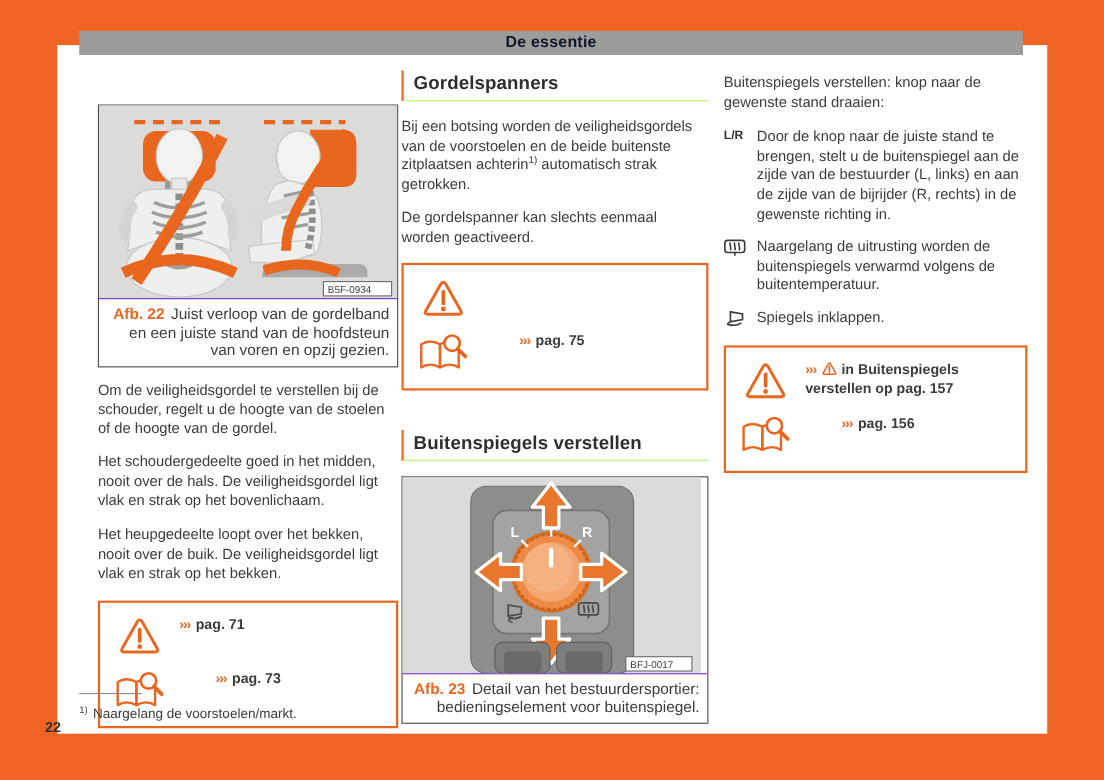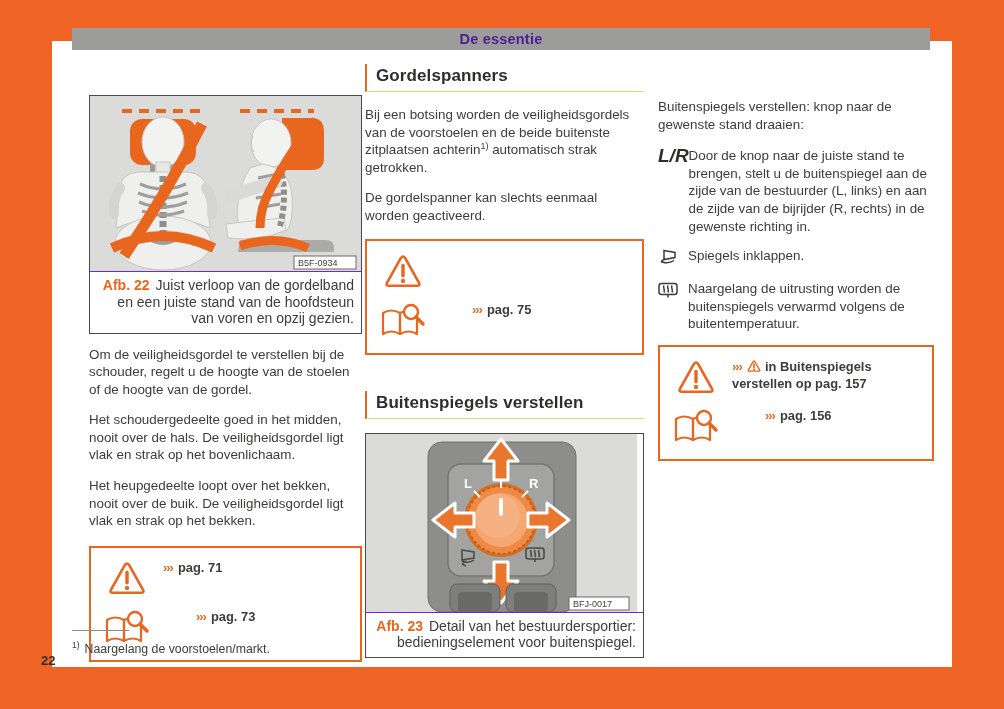--- a/index.html
+++ b/index.html
@@ -10,25 +10,25 @@
     color:#3C3C3B;
   }
   .page{
     position:absolute;left:52px;top:41px;width:900px;height:626px;
     background:#FFFFFF;z-index:1;
   }
   .graybar{
     position:absolute;left:72px;top:28px;width:858px;height:22px;
     background:#9C9C9B;z-index:2;display:flex;align-items:center;justify-content:center;
   }
-  .graybar span{color:#4c1d95;font-size:14.5px;font-weight:700;letter-spacing:.2px;}
+  .graybar span{color:#0f172a;font-size:14.5px;font-weight:700;letter-spacing:.2px;}
   .col{position:absolute;z-index:3;}
   .col-left{left:89px;top:68px;width:273px;margin-top:27px;}
   .col-mid{left:365px;top:64px;width:279px;}
-  .col-right{left:658px;top:66px;width:276px;margin-top:32px;}
+  .col-right{left:658px;top:66px;width:276px;}
 
   p.body{font-size:13.4px;line-height:17.6px;margin:0 0 13px 0;}
 
   
   .figure{border:1px solid #4A4A48;}
   .figure .img{display:block;background:#DBDBD9;}
   .figcaption{border-top:1px solid #6d28d9;padding:5px 7px 6px 7px;font-size:14px;line-height:16.5px;text-align:right;}
   .figcaption .afb{color:#E9661F;font-weight:700;margin-right:6px;}
 
   
@@ -40,21 +40,21 @@
   .refbox{border:2px solid #E9661F;padding:12px 10px 12px 0;}
   .refrow{display:flex;align-items:flex-start;margin-bottom:14px;}
   .refrow:last-child{margin-bottom:2px;gap:33px;}
   .refrow .icn{width:72px;flex:0 0 72px;display:flex;justify-content:center;padding-top:1px;}
   .reftext{margin:0;font-size:12.9px;line-height:16.5px;font-weight:700;color:#3C3C3B;}
   .chev{color:#E9661F;font-weight:700;letter-spacing:-1px;margin-right:5px;}
   .inline-tri{display:inline-block;vertical-align:-1px;margin-right:4px;}
 
   
   .kvrow{display:flex;margin:0 0 12px 0;}
-  .kvrow .key{flex:0 0 30px;font-weight:700;font-size:19px;line-height:17.6px;color:#2E2E2D;font-style:italic;}
+  .kvrow .key{flex:0 0 30px;font-weight:700;font-size:11px;line-height:17.6px;color:#2E2E2D;}
   .kvrow .key-icn{flex:0 0 30px;padding-top:2px;}
   .kvrow p{margin:0;flex:1;}
 
   .footrule{position:absolute;left:72px;top:630px;width:57px;height:1px;background:#8A8A88;z-index:3;}
   .footnote{position:absolute;left:72px;top:640px;z-index:3;font-size:12.3px;color:#3C3C3B;}
   .footnote sup{font-size:8.5px;margin-right:5px;}
   .pagenum{position:absolute;left:41px;top:653px;z-index:2;color:#2F2F2E;font-size:13px;font-weight:700;}
   sup.fnref{font-size:9px;line-height:0;}
 </style>
 </head>
@@ -252,46 +252,46 @@
   </div>
 </div>
 
 <div class="col col-right">
 
   <p class="body">Buitenspiegels verstellen: knop naar de gewenste stand draaien:</p>
 
   <div class="kvrow" style="margin-top:14px">
     <span class="key">L/R</span>
     <p class="body">Door de knop naar de juiste stand te brengen, stelt u de buitenspiegel aan de zijde van de bestuurder (L, links) en aan de zijde van de bijrijder (R, rechts) in de gewenste richting in.</p>
-  </div>
-
-  <div class="kvrow">
-    <span class="key-icn">
-      <svg width="20" height="15" viewBox="0 0 20 15">
-        <path d="M6,1.5 l11,2 v5 l-11,2 z" fill="none" stroke="#3C3C3B" stroke-width="1.5"></path>
-        <path d="M16,11.5 q-6,4 -13,1" fill="none" stroke="#3C3C3B" stroke-width="1.5"></path>
-        <path d="M3,12.5 l4,-3 M3,12.5 l4.5,1.5" fill="none" stroke="#3C3C3B" stroke-width="1.3"></path>
-      </svg>
-    </span>
-    <p class="body">Spiegels inklappen.</p>
   </div>
 
   <div class="kvrow">
     <span class="key-icn">
       <svg width="21" height="16" viewBox="0 0 21 16">
         <rect x="1" y="1.5" width="18" height="11" rx="2.5" fill="none" stroke="#3C3C3B" stroke-width="1.5"></rect>
         <path d="M6,3.5 c-1.5,2 1.5,4.5 0,7" fill="none" stroke="#3C3C3B" stroke-width="1.5"></path>
         <path d="M10,3.5 c-1.5,2 1.5,4.5 0,7" fill="none" stroke="#3C3C3B" stroke-width="1.5"></path>
         <path d="M14,3.5 c-1.5,2 1.5,4.5 0,7" fill="none" stroke="#3C3C3B" stroke-width="1.5"></path>
         <line x1="10" y1="12.5" x2="10" y2="15.5" stroke="#3C3C3B" stroke-width="1.5"></line>
       </svg>
     </span>
     <p class="body">Naargelang de uitrusting worden de buitenspiegels verwarmd volgens de buitentemperatuur.</p>
   </div>
 
+  <div class="kvrow">
+    <span class="key-icn">
+      <svg width="20" height="15" viewBox="0 0 20 15">
+        <path d="M6,1.5 l11,2 v5 l-11,2 z" fill="none" stroke="#3C3C3B" stroke-width="1.5"></path>
+        <path d="M16,11.5 q-6,4 -13,1" fill="none" stroke="#3C3C3B" stroke-width="1.5"></path>
+        <path d="M3,12.5 l4,-3 M3,12.5 l4.5,1.5" fill="none" stroke="#3C3C3B" stroke-width="1.3"></path>
+      </svg>
+    </span>
+    <p class="body">Spiegels inklappen.</p>
+  </div>
+
   <div class="refbox" style="margin-top:10px">
     <div class="refrow">
       <span class="icn">
         <svg width="38" height="34" viewBox="0 0 40 36">
             <path d="M17.8,4.2 Q20,1.2 22.2,4.2 L37,30.5 Q38.6,33.6 34.8,33.6 L5.2,33.6 Q1.4,33.6 3,30.5 Z" fill="none" stroke="#E9661F" stroke-width="2.8" stroke-linejoin="round"></path>
             <line x1="20" y1="12" x2="20" y2="23" stroke="#E9661F" stroke-width="3.6" stroke-linecap="round"></line>
             <circle cx="20" cy="28.5" r="2.3" fill="#E9661F"></circle>
           </svg>
       </span>
       <p class="reftext"><span class="chev">›››</span><span class="inline-tri"><svg width="14" height="12" viewBox="0 0 40 36">

